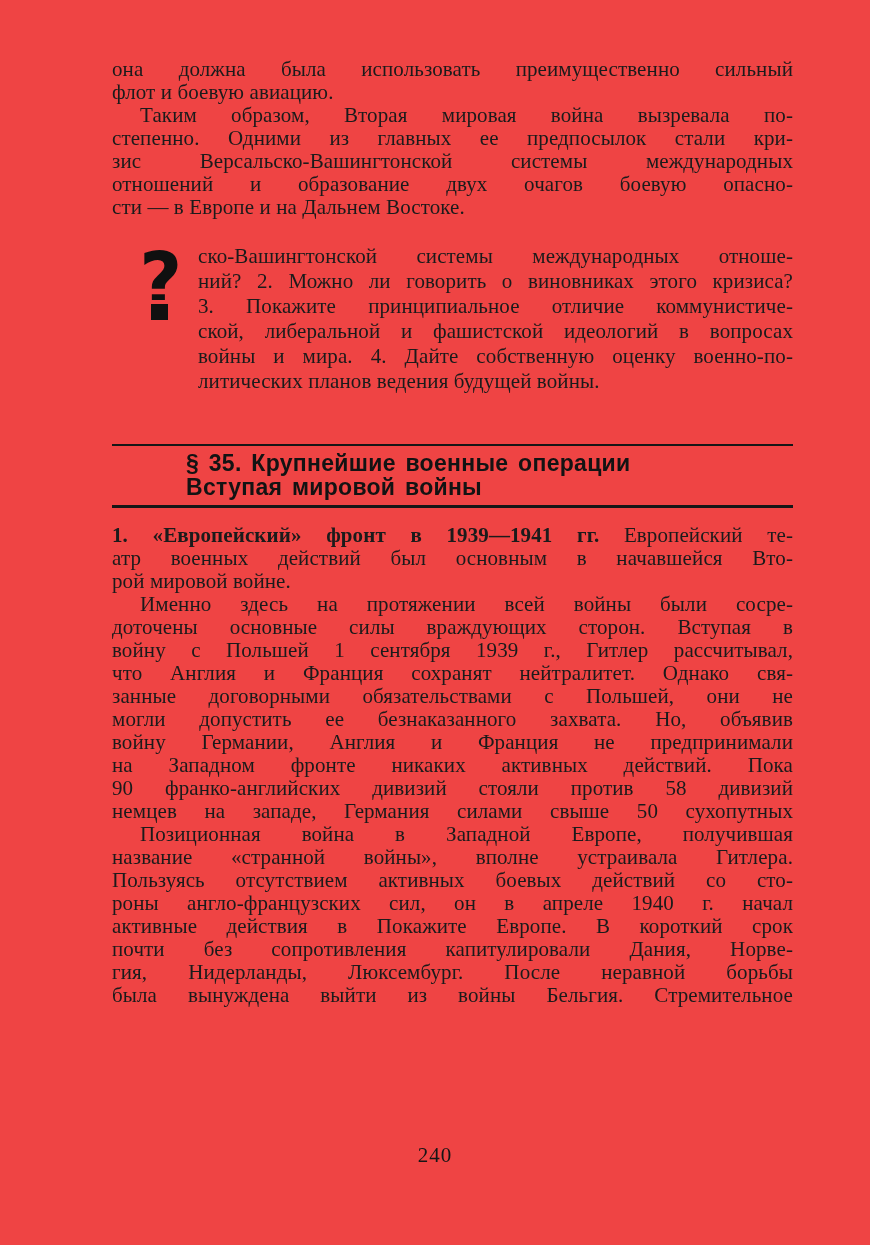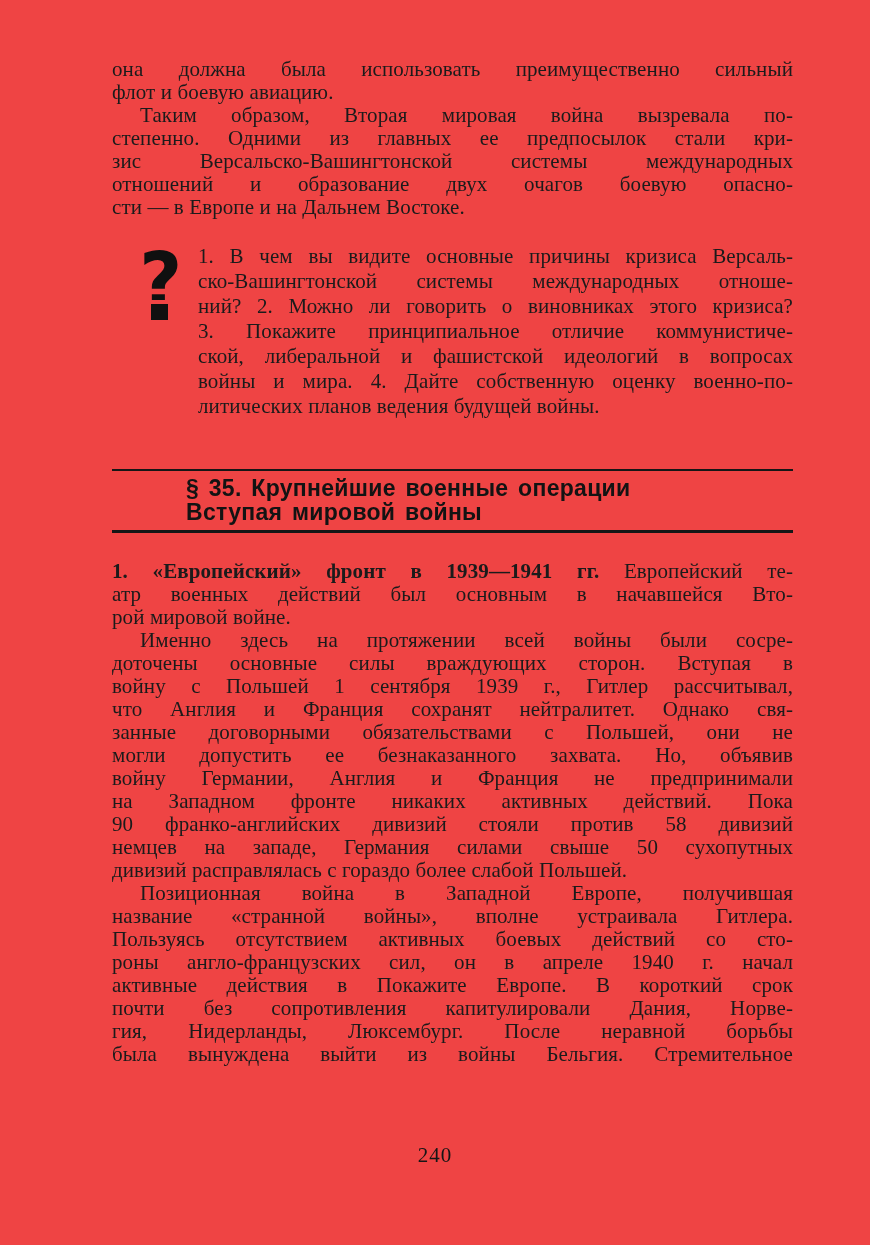--- a/index.html
+++ b/index.html
@@ -37,21 +37,21 @@
     border-bottom:3px solid #161616;
     padding:5px 0 6px 0;
   }
   .heading-block .hline {
     font-family:"Liberation Sans","DejaVu Sans",sans-serif;
     font-weight:bold; font-size:23px; line-height:24px;
     margin-left:74px; letter-spacing:0.3px; word-spacing:3px;
     color:#131313;
   }
 
-  .section { margin-top:27px; }
+  .section { margin-top:16px; }
   .section .para { line-height:23px; }
   .para b { font-weight:bold; }
 
   .page-number {
     position:absolute; left:0; top:1143px; width:870px;
     text-align:center; font-weight:normal; font-size:21px;
     letter-spacing:1px; color:#161616;
   }
 </style>
 </head>
@@ -73,21 +73,20 @@
         <div class="jline">отношений и образование двух очагов боевую опасно-</div>
         <div class="jline last">сти — в Европе и на Дальнем Востоке.</div>
       </div>
 
     <div class="questions-block">
       <div class="qmark">
         <div class="curl">?</div>
         <div class="qdot"></div>
       </div>
       <div class="para">
-          <div class="jline">1. В чем вы видите основные причины кризиса Версаль-</div>
           <div class="jline">ско-Вашингтонской системы международных отноше-</div>
           <div class="jline">ний? 2. Можно ли говорить о виновниках этого кризиса?</div>
           <div class="jline">3. Покажите принципиальное отличие коммунистиче-</div>
           <div class="jline">ской, либеральной и фашистской идеологий в вопросах</div>
           <div class="jline">войны и мира. 4. Дайте собственную оценку военно-по-</div>
           <div class="jline last">литических планов ведения будущей войны.</div>
         </div>
     </div>
 
     <div class="heading-block">
@@ -106,21 +105,20 @@
           <div class="jline">Именно здесь на протяжении всей войны были сосре-</div>
           <div class="jline">доточены основные силы враждующих сторон. Вступая в</div>
           <div class="jline">войну с Польшей 1 сентября 1939 г., Гитлер рассчитывал,</div>
           <div class="jline">что Англия и Франция сохранят нейтралитет. Однако свя-</div>
           <div class="jline">занные договорными обязательствами с Польшей, они не</div>
           <div class="jline">могли допустить ее безнаказанного захвата. Но, объявив</div>
           <div class="jline">войну Германии, Англия и Франция не предпринимали</div>
           <div class="jline">на Западном фронте никаких активных действий. Пока</div>
           <div class="jline">90 франко-английских дивизий стояли против 58 дивизий</div>
           <div class="jline">немцев на западе, Германия силами свыше 50 сухопутных</div>
-          <div class="jline last">дивизий расправлялась с гораздо более слабой Польшей.</div>
         </div>
 
       <div class="para indent justify-last">
           <div class="jline">Позиционная война в Западной Европе, получившая</div>
           <div class="jline">название «странной войны», вполне устраивала Гитлера.</div>
           <div class="jline">Пользуясь отсутствием активных боевых действий со сто-</div>
           <div class="jline">роны англо-французских сил, он в апреле 1940 г. начал</div>
           <div class="jline">активные действия в Покажите Европе. В короткий срок</div>
           <div class="jline">почти без сопротивления капитулировали Дания, Норве-</div>
           <div class="jline">гия, Нидерланды, Люксембург. После неравной борьбы</div>

